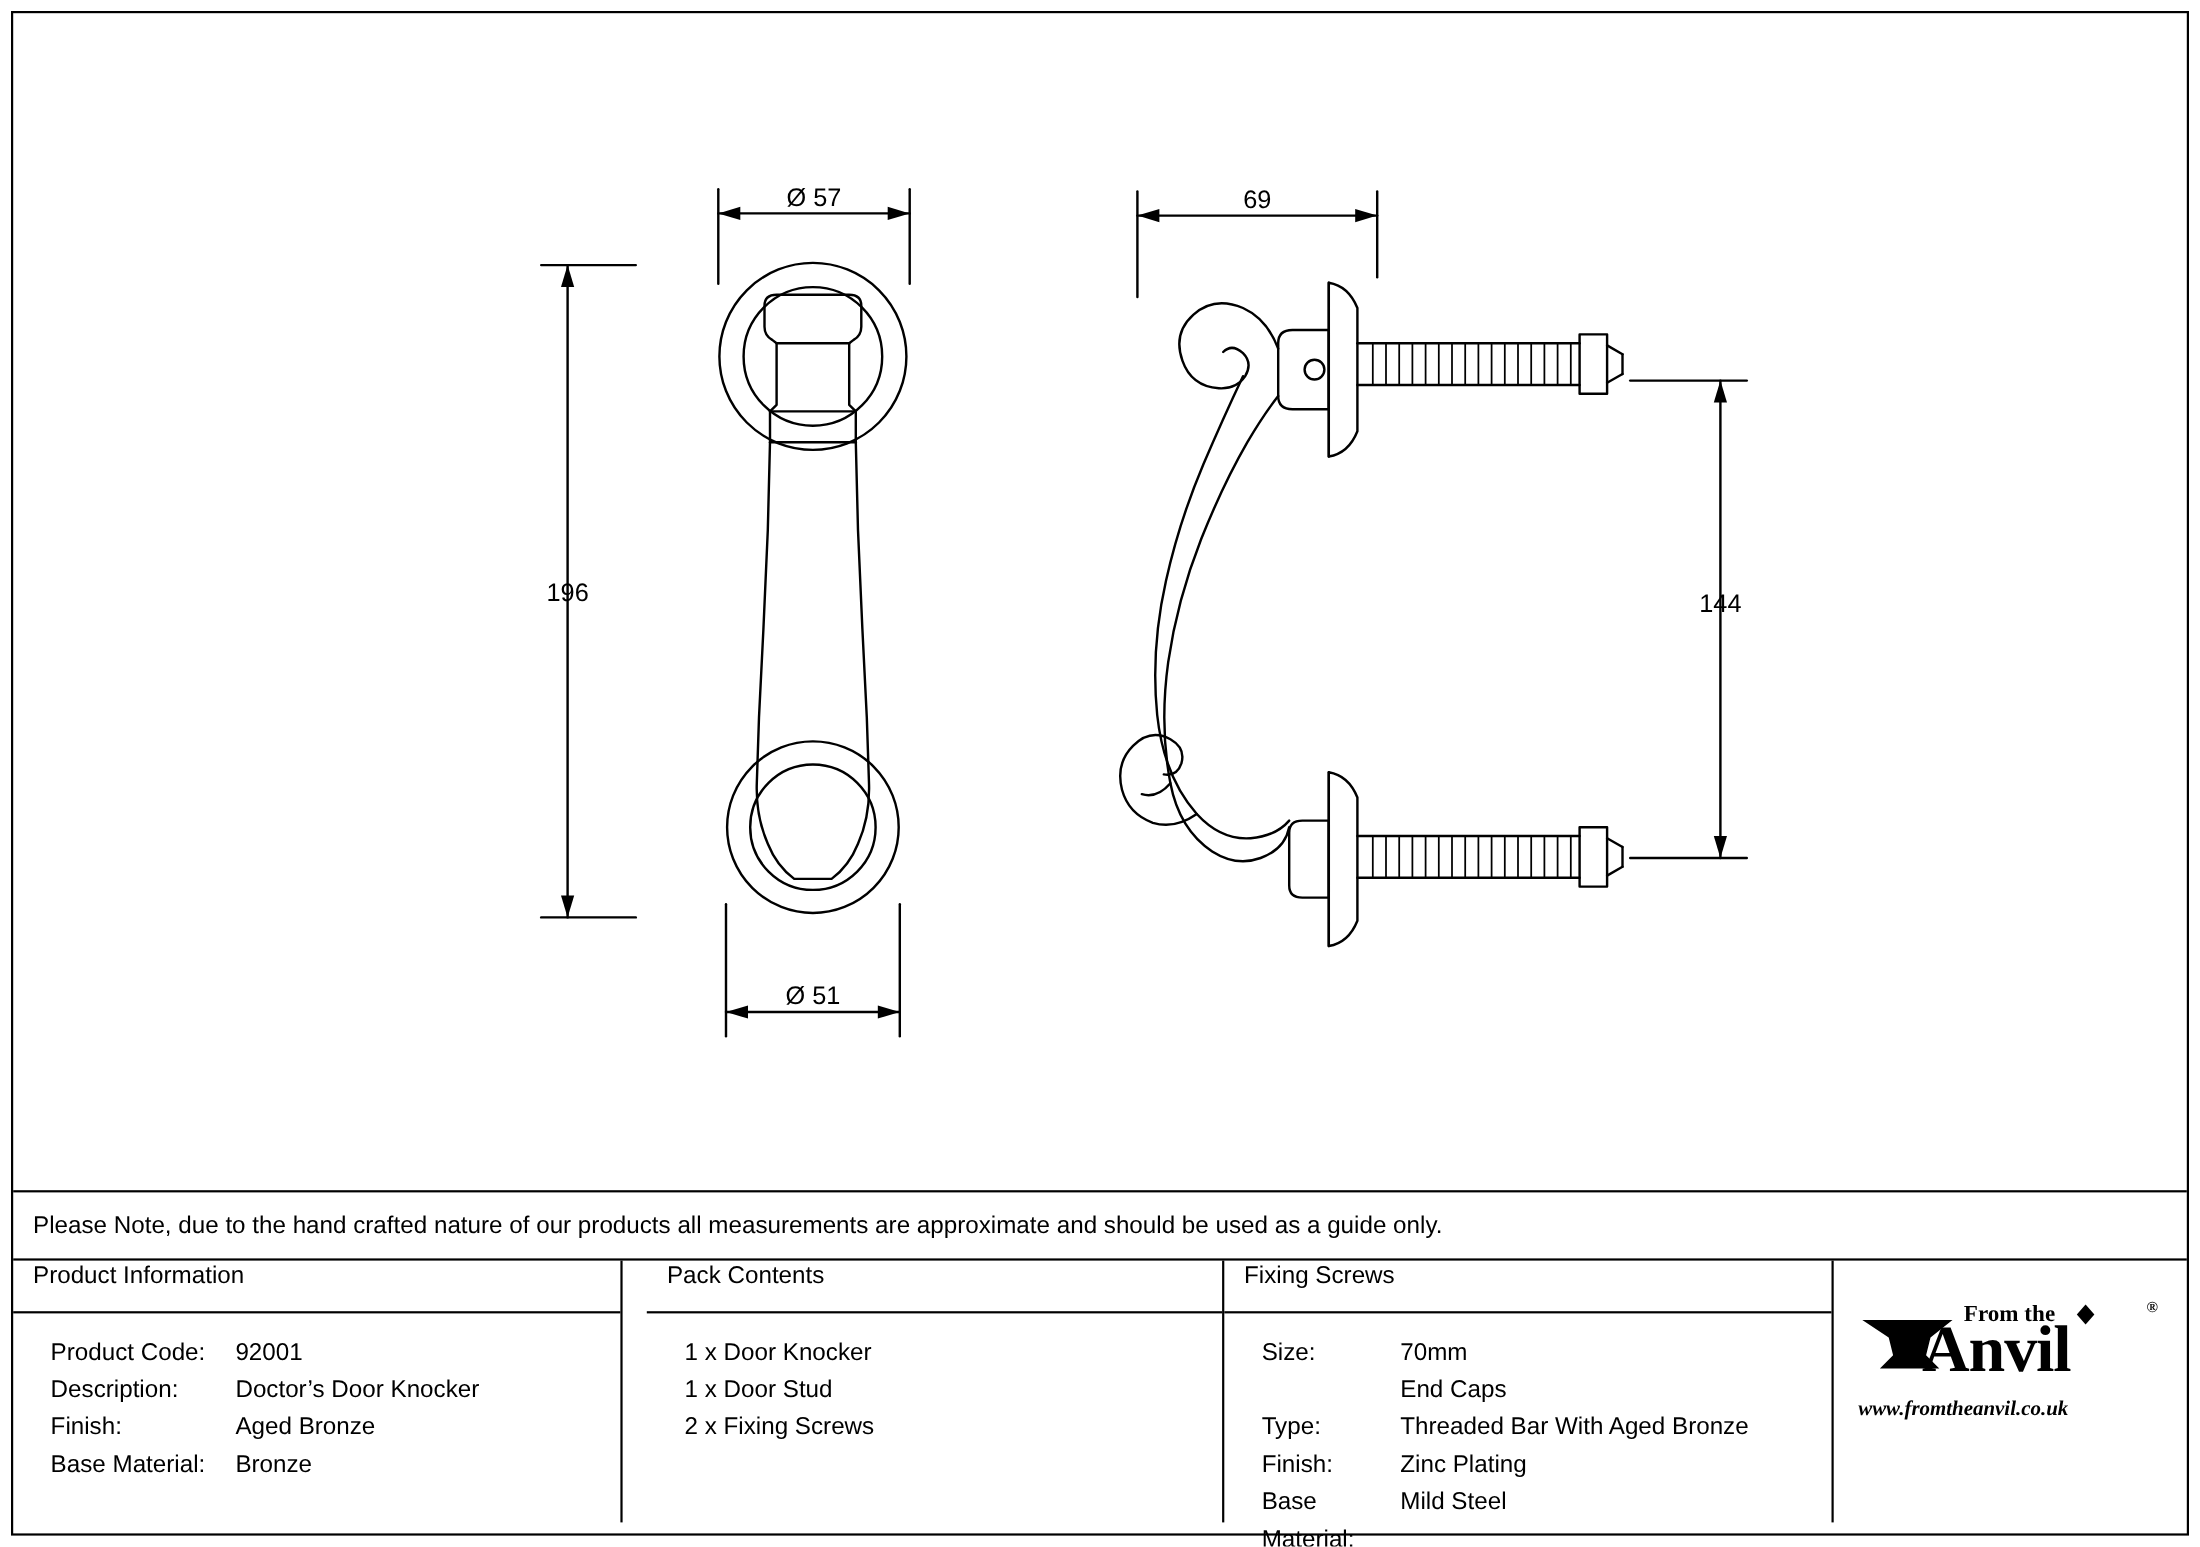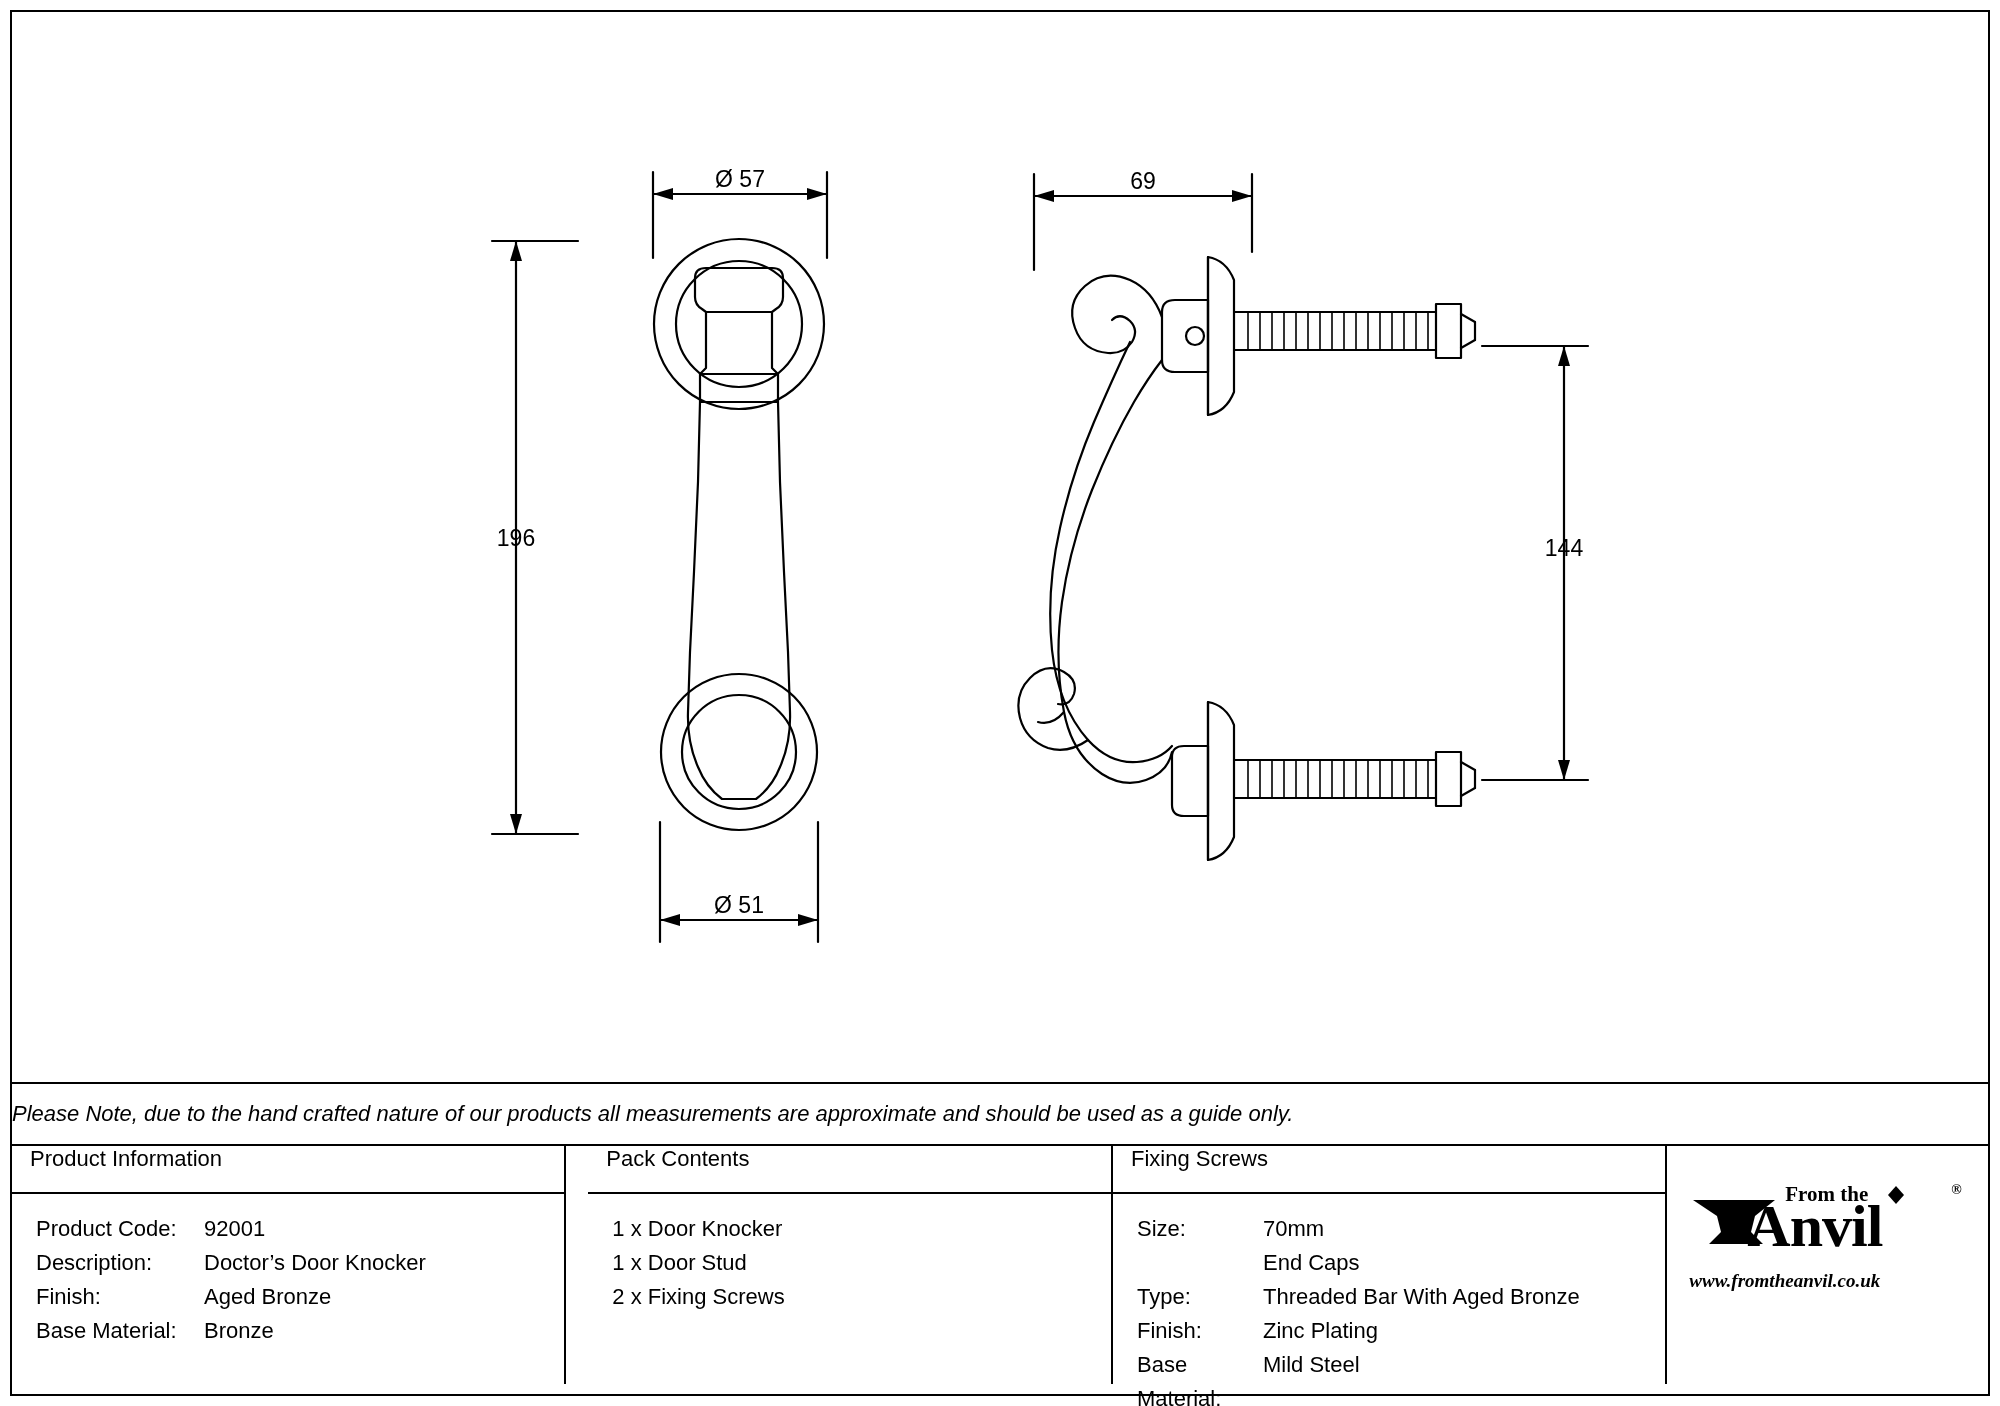--- a/index.html
+++ b/index.html
@@ -2,30 +2,30 @@
 <html><head>
 <meta charset="utf-8">
 <style>
   html,body{margin:0;padding:0;background:#ffffff;}
   body{width:2000px;height:1406px;font-family:"Liberation Sans",sans-serif;color:#000;}
   .sheet{position:relative;width:2000px;height:1406px;box-sizing:border-box;}
   .frame{position:absolute;left:10px;top:10px;width:1980px;height:1386px;border:2px solid #000;box-sizing:border-box;}
   .drawing{position:absolute;left:12px;top:12px;width:1976px;height:894px;}
   .dimtext{font-size:23px;fill:#000;font-family:"Liberation Sans",sans-serif;}
   .note{position:absolute;left:12px;top:1082px;width:1976px;height:62px;box-sizing:border-box;border-top:2px solid #000;display:flex;align-items:center;}
-  .note span{font-size:22px;font-style:italic;}
+  .note span{font-size:22px;padding-left:18px;}
   .tablearea{position:absolute;left:12px;top:1144px;width:1976px;height:240px;box-sizing:border-box;border-top:2px solid #000;display:flex;}
   .col{box-sizing:border-box;position:relative;}
   .c1{width:560px;border-right:2px solid #000;}
   .c2{width:530px;border-right:2px solid #000;margin-left:22px;}
   .c3{width:560px;border-right:2px solid #000;}
   .c4{width:324px;}
   .colhead{height:48px;box-sizing:border-box;border-bottom:2px solid #000;display:flex;}
   .colhead span{font-size:22px;padding-left:18px;}
-  .colbody{padding:18px 0 0 24px;}
+  .colbody{padding:18px 0 0 34px;}
   .kv{display:flex;font-size:22px;line-height:34px;}
   .kv .k{width:168px;flex:0 0 168px;}
   .kv .v{flex:1;}
   .kv2 .k{width:126px;flex:0 0 126px;}
   .packline{font-size:22px;line-height:34px;}
   .logo{position:relative;width:100%;height:100%;padding-left:41px;}
   .logo-inner{position:absolute;left:22px;top:36px;width:280px;}
   .anvilword{font-family:"Liberation Serif",serif;font-size:60px;font-weight:bold;letter-spacing:-1px;line-height:56px;}
   .fromthe{font-family:"Liberation Serif",serif;font-size:21px;font-weight:bold;}
   .url{font-family:"Liberation Serif",serif;font-style:italic;font-size:19px;font-weight:bold;margin-top:4px;}

